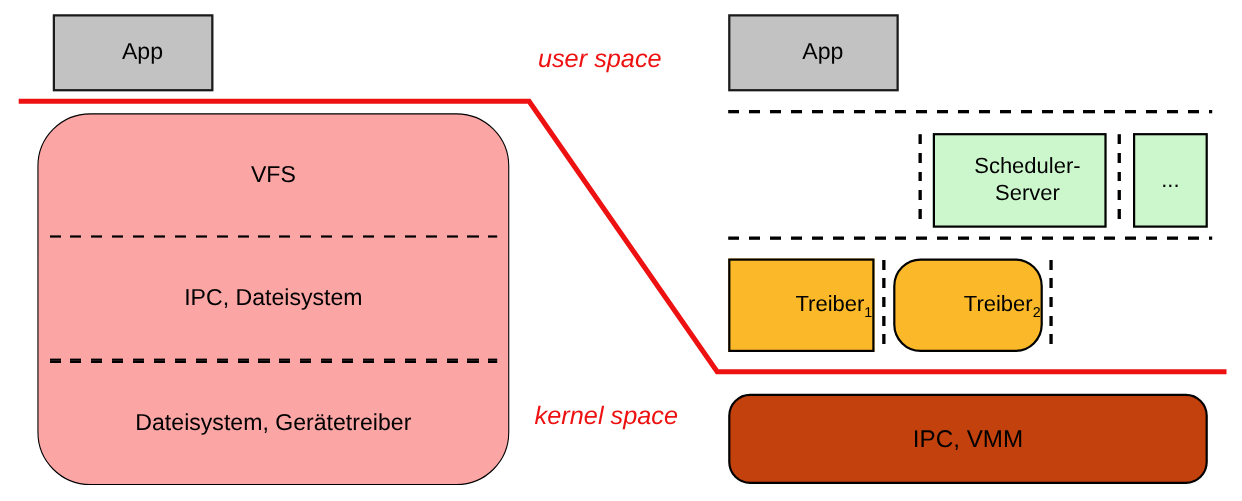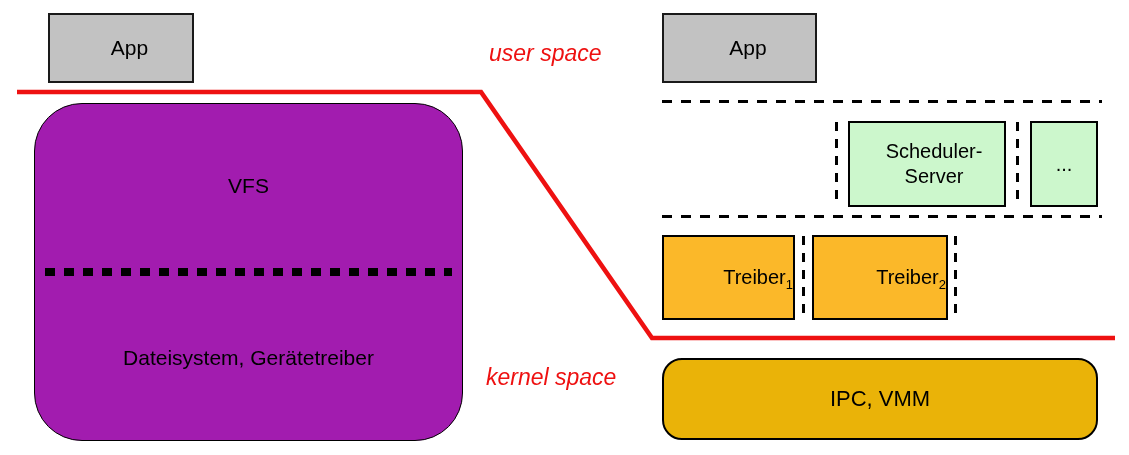--- a/index.html
+++ b/index.html
@@ -10,25 +10,25 @@
   .abs { position:absolute; }
 
   
   .app-box {
     background:#c2c2c2; border:2px solid #1a1a1a;
     display:flex; align-items:center; justify-content:center;
     font-size:21px;
     padding-left:17px;
   }
   .rounded-box {
-    border:1.6px solid #000; border-radius:48px; background:#a21caf;
+    border:1.6px solid #000; border-radius:48px; background:#fca5a5;
     box-sizing:border-box;
   }
   .kernel-box {
-    border:2px solid #000; border-radius:20px; background:#eab308;
+    border:2px solid #000; border-radius:20px; background:#c2410c;
     display:flex; align-items:center; justify-content:center;
     font-size:22px; box-sizing:border-box;
   }
   .server-box {
     background:#ccf7cc; border:2px solid #000; box-sizing:border-box;
     display:flex; flex-direction:column; align-items:center; justify-content:center;
     font-size:20px; line-height:1.25; text-align:center;
   }
   .driver-box {
     background:#fbb829; border:2.5px solid #000; box-sizing:border-box;
@@ -75,20 +75,21 @@
   <div class="abs space-label" style="left:486px;top:364px;">kernel space</div>
   <div class="abs space-label" style="left:489px;top:40px;">user space</div>
 
   <div class="abs app-box" style="left:48px;top:13px;width:125px;height:66px;">
     <span>App</span>
   </div>
 
   <div class="abs rounded-box stack" style="left:34px;top:103px;width:429px;height:338px;">
     <div class="stack-row">VFS</div>
     <div class="stack-divider"></div>
+    <div class="stack-row">IPC, Dateisystem</div>
     <div class="stack-divider"></div>
     <div class="stack-divider"></div>
     <div class="stack-row">Dateisystem, Gerätetreiber</div>
   </div>
 
   <div class="abs app-box" style="left:662px;top:13px;width:134px;height:66px;">
     <span>App</span>
   </div>
 
   <div class="abs hdash" style="left:662px;top:100px;width:440px;"></div>
@@ -102,21 +103,21 @@
   <div class="abs server-box" style="left:1030px;top:121px;width:68px;height:86px;">
     <span>...</span>
   </div>
 
   <div class="abs hdash" style="left:662px;top:215px;width:440px;"></div>
 
   <div class="abs driver-box" style="left:662px;top:235px;width:133px;height:85px;">
     <span><span>Treiber</span><sub>1</sub></span>
   </div>
   <div class="abs vdash" style="left:802px;top:236px;height:84px;"></div>
-  <div class="abs driver-box" style="left:812px;top:235px;width:136px;height:85px;">
+  <div class="abs driver-box" style="left:812px;top:235px;width:136px;height:85px;border-radius:25px;">
     <span><span>Treiber</span><sub>2</sub></span>
   </div>
   <div class="abs vdash" style="left:954px;top:236px;height:84px;"></div>
 
   <div class="abs kernel-box" style="left:662px;top:358px;width:436px;height:82px;">
     <span>IPC, VMM</span>
   </div>
 
 </div>
 

